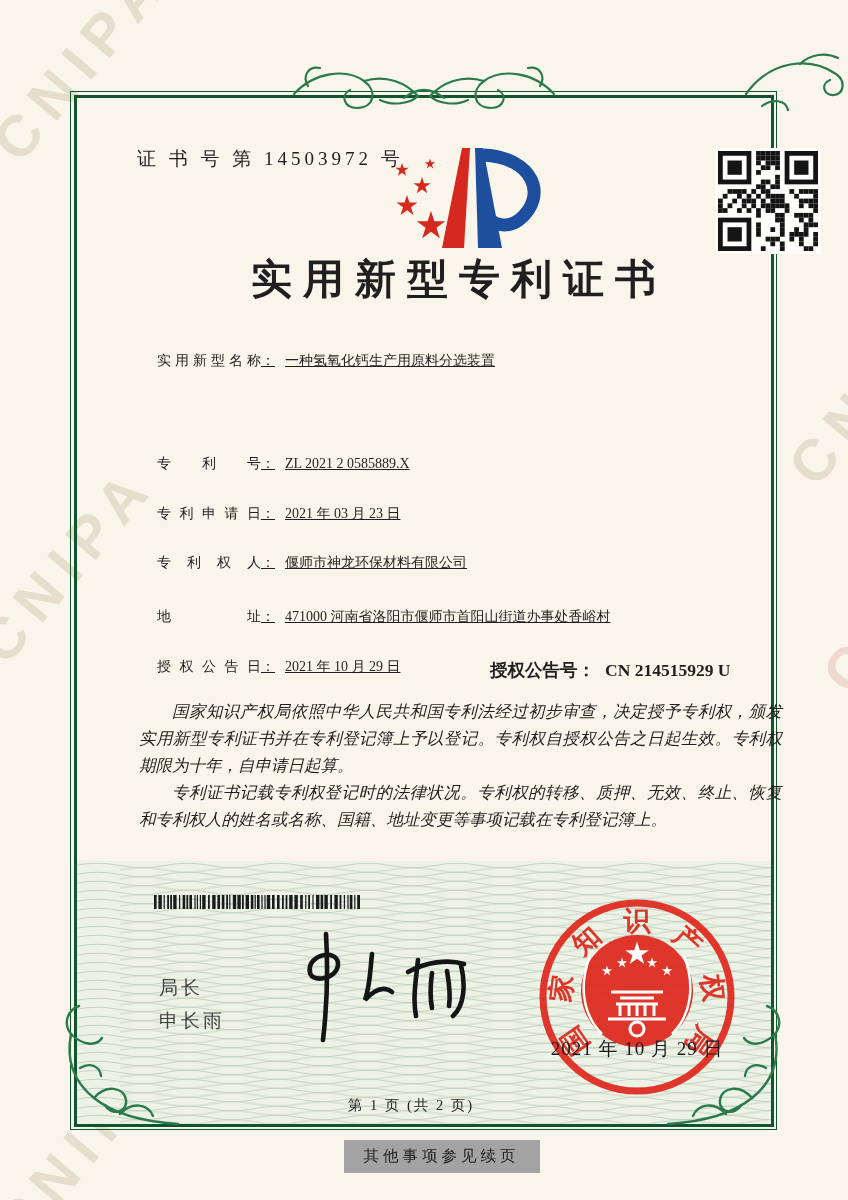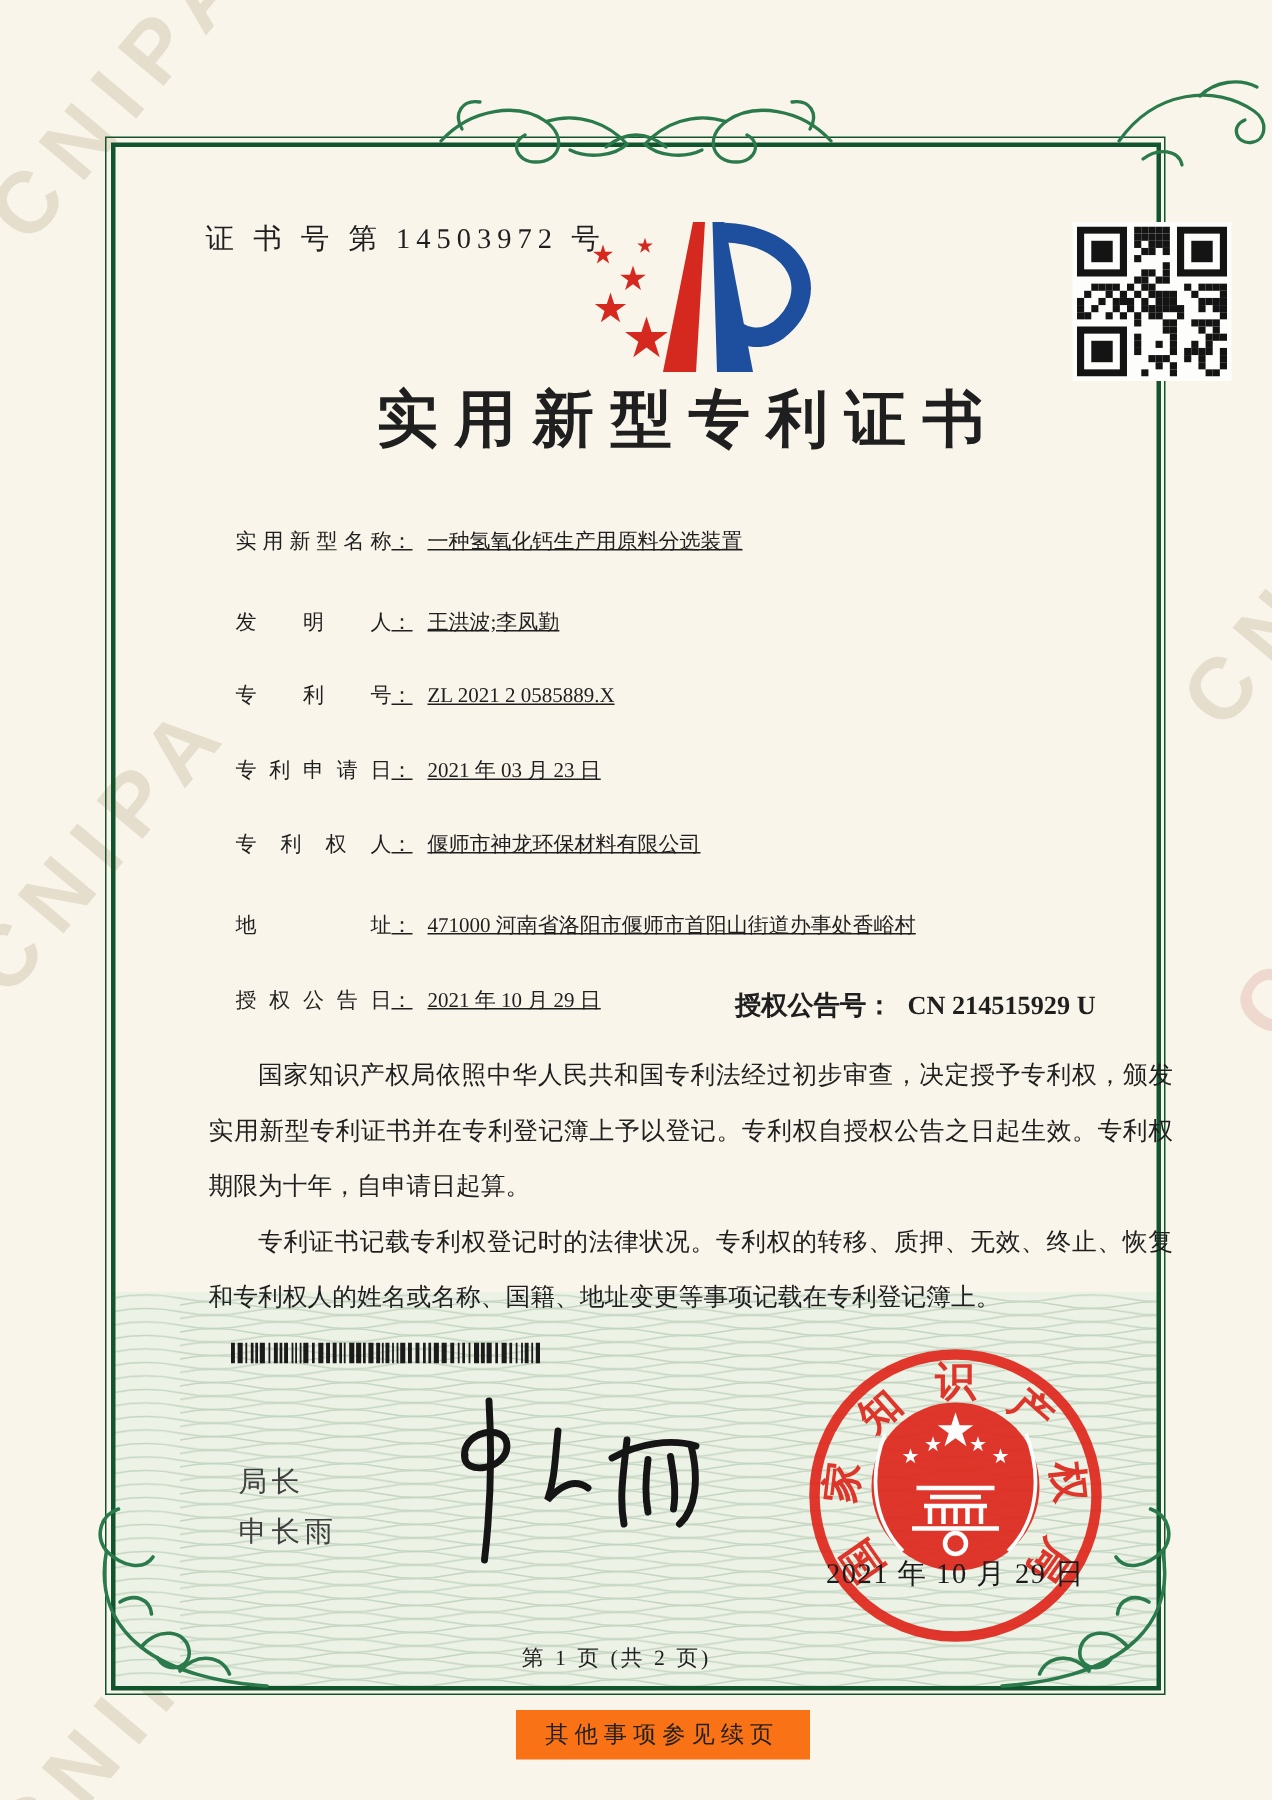--- a/index.html
+++ b/index.html
@@ -27,34 +27,34 @@
   .logo{position:absolute; left:345px; top:138px;}
   .qr{position:absolute; left:680px; top:148px; background:#fdfdfb; padding:3px;}
   .title{
     position:absolute; left:0; top:252px; width:848px; text-align:center;
     font-size:41px; font-weight:bold; letter-spacing:11px;
   }
   .frow{position:absolute; left:122px; font-size:14px; white-space:nowrap;text-decoration:underline;}
   .flabel{display:inline-block; width:104px; text-align:justify; text-align-last:justify;}
   .fvalue{margin-left:10px;}
   .grant-no{position:absolute; left:455px; font-size:17.5px;}
-  .paras{position:absolute; left:104px; top:698px; width:643px; font-size:16.5px; line-height:37px; text-align:justify;}
+  .paras{position:absolute; left:104px; top:698px; width:643px; font-size:16.5px; line-height:27px; text-align:justify;font-style:italic;}
   .paras p{margin:0; text-indent:2em;}
   .barcode{position:absolute; left:119px; top:895px;}
   .officer{position:absolute; left:124px; font-size:19px; font-family:"Liberation Sans","DejaVu Sans",sans-serif; color:#404040; letter-spacing:3px;}
   .sig{position:absolute; left:245px; top:928px;}
   .seal{position:absolute; left:497px; top:892px;}
   .seal-date{
     position:absolute; left:497px; top:1036px; width:210px; text-align:center;
     font-size:19px; letter-spacing:1px; color:#1b1b1b; z-index:6;
   }
   .page-num{position:absolute; left:0; top:1096px; width:752px; text-align:center; font-size:14.5px; letter-spacing:2px;}
   .note-box{
     position:absolute; left:50%; transform:translateX(-50%); top:1140px;
-    background:#f97316; padding:6px 20px; font-size:15.5px; letter-spacing:4px; white-space:nowrap;
+    background:#a3a3a3; padding:6px 20px; font-size:15.5px; letter-spacing:4px; white-space:nowrap;
   }
 </style>
 </head>
 <body>
 
 <div class="page">
 
   <span class="wm" style="left:-38px; top:28px;">CNIPA</span>
   <span class="wm" style="left:758px; top:352px;">CNIPA</span>
   <span class="wm" style="left:-52px; top:530px;">CNIPA</span>
@@ -272,23 +272,20 @@
         <rect x="0" y="66.66666666666667" width="33.333333333333336" height="33.333333333333336" fill="#141414"></rect>
         <rect x="4.761904761904762" y="71.42857142857143" width="23.80952380952381" height="23.80952380952381" fill="#fdfdfb"></rect>
         <rect x="9.523809523809524" y="76.19047619047619" width="14.285714285714285" height="14.285714285714285" fill="#141414"></rect>
       </svg>
 
     <div class="title">实用新型专利证书</div>
 
     <div class="frow" style="top:352px;">
       <span class="flabel">实用新型名称</span><span>：</span><span class="fvalue">一种氢氧化钙生产用原料分选装置</span>
     </div>
-    <div class="frow" style="top:406px;">
-      <span class="flabel">发明人</span><span>：</span><span class="fvalue">王洪波;李凤勤</span>
-    </div>
     <div class="frow" style="top:455px;">
       <span class="flabel">专利号</span><span>：</span><span class="fvalue">ZL 2021 2 0585889.X</span>
     </div>
     <div class="frow" style="top:505px;">
       <span class="flabel">专利申请日</span><span>：</span><span class="fvalue">2021 年 03 月 23 日</span>
     </div>
     <div class="frow" style="top:554px;">
       <span class="flabel">专利权人</span><span>：</span><span class="fvalue">偃师市神龙环保材料有限公司</span>
     </div>
     <div class="frow" style="top:608px;">

